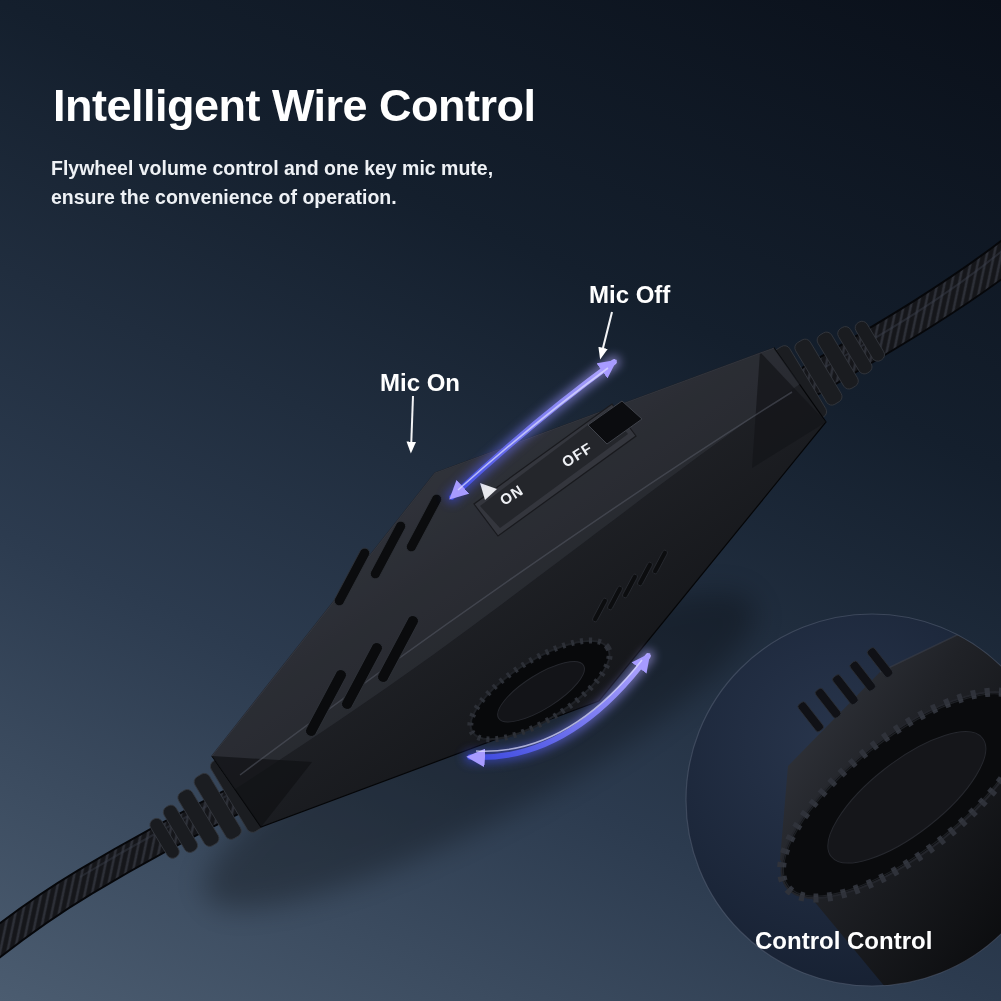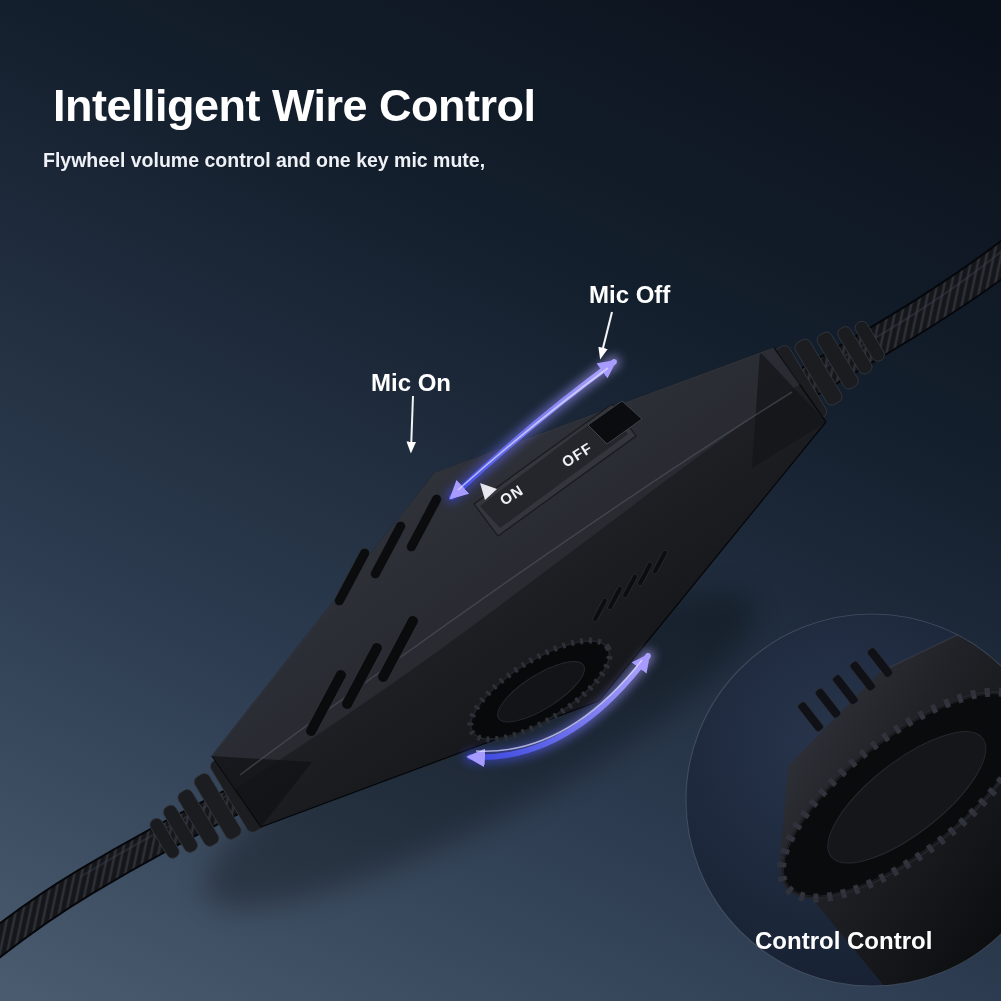--- a/index.html
+++ b/index.html
@@ -8,21 +8,21 @@
     background:linear-gradient(205deg,#0a101a 0%,#141f2d 32%,#2c3b4f 68%,#4b5c70 100%);
     font-family:"Liberation Sans",sans-serif;
   }
   .stage svg{position:absolute;left:0;top:0;}
   .overlay{position:absolute;color:#fff;}
   .title{left:37px;top:64px;font-size:45px;font-weight:700;letter-spacing:-.5px;}
   .subtitle{left:39px;top:142px;font-size:19.5px;font-weight:700;line-height:1.5;color:#eef1f5;}
   .subtitle span{display:block;}
   .label{position:absolute;color:#fff;font-weight:700;font-size:24px;white-space:nowrap;}
   .label-mic-off{left:589px;top:281px;}
-  .label-mic-on{left:371px;top:369px;}
+  .label-mic-on{left:380px;top:369px;}
   .label-volume{left:755px;top:927px;}
   svg text{font-family:"Liberation Sans",sans-serif;font-weight:700;}
 </style>
 </head>
 <body>
 
 <div class="stage">
 
   <svg width="1001" height="1001" viewBox="0 0 1001 1001">
     <defs>
@@ -195,21 +195,22 @@
           <ellipse cx="0" cy="3" rx="96" ry="36" fill="#15161a" stroke="#26282e" stroke-width="1"></ellipse>
           <ellipse cx="0" cy="0" rx="148" ry="56" fill="none" stroke="#3c4048" stroke-width="1.2" opacity="0.4"></ellipse>
         </g>
       </g>
       <circle cx="872" cy="800" r="186" fill="none" stroke="#5a6478" stroke-width="1.2" opacity="0.5"></circle>
     </g>
   </svg>
 
   <h1 class="overlay title" style="margin:16px;position:absolute;">Intelligent Wire Control</h1>
 
-  <p class="overlay subtitle" style="margin:4px;position:absolute;">
+  <p class="overlay subtitle" style="margin:12px;position:absolute;">
     <span>Flywheel volume control and one key mic mute,</span>
+    <span>ensure the convenience of operation.</span>
   </p>
 
   <div class="label label-mic-off">Mic Off</div>
   <div class="label label-mic-on">Mic On</div>
   <div class="label label-volume">Control Control</div>
 
 </div>
 
 </body></html>

